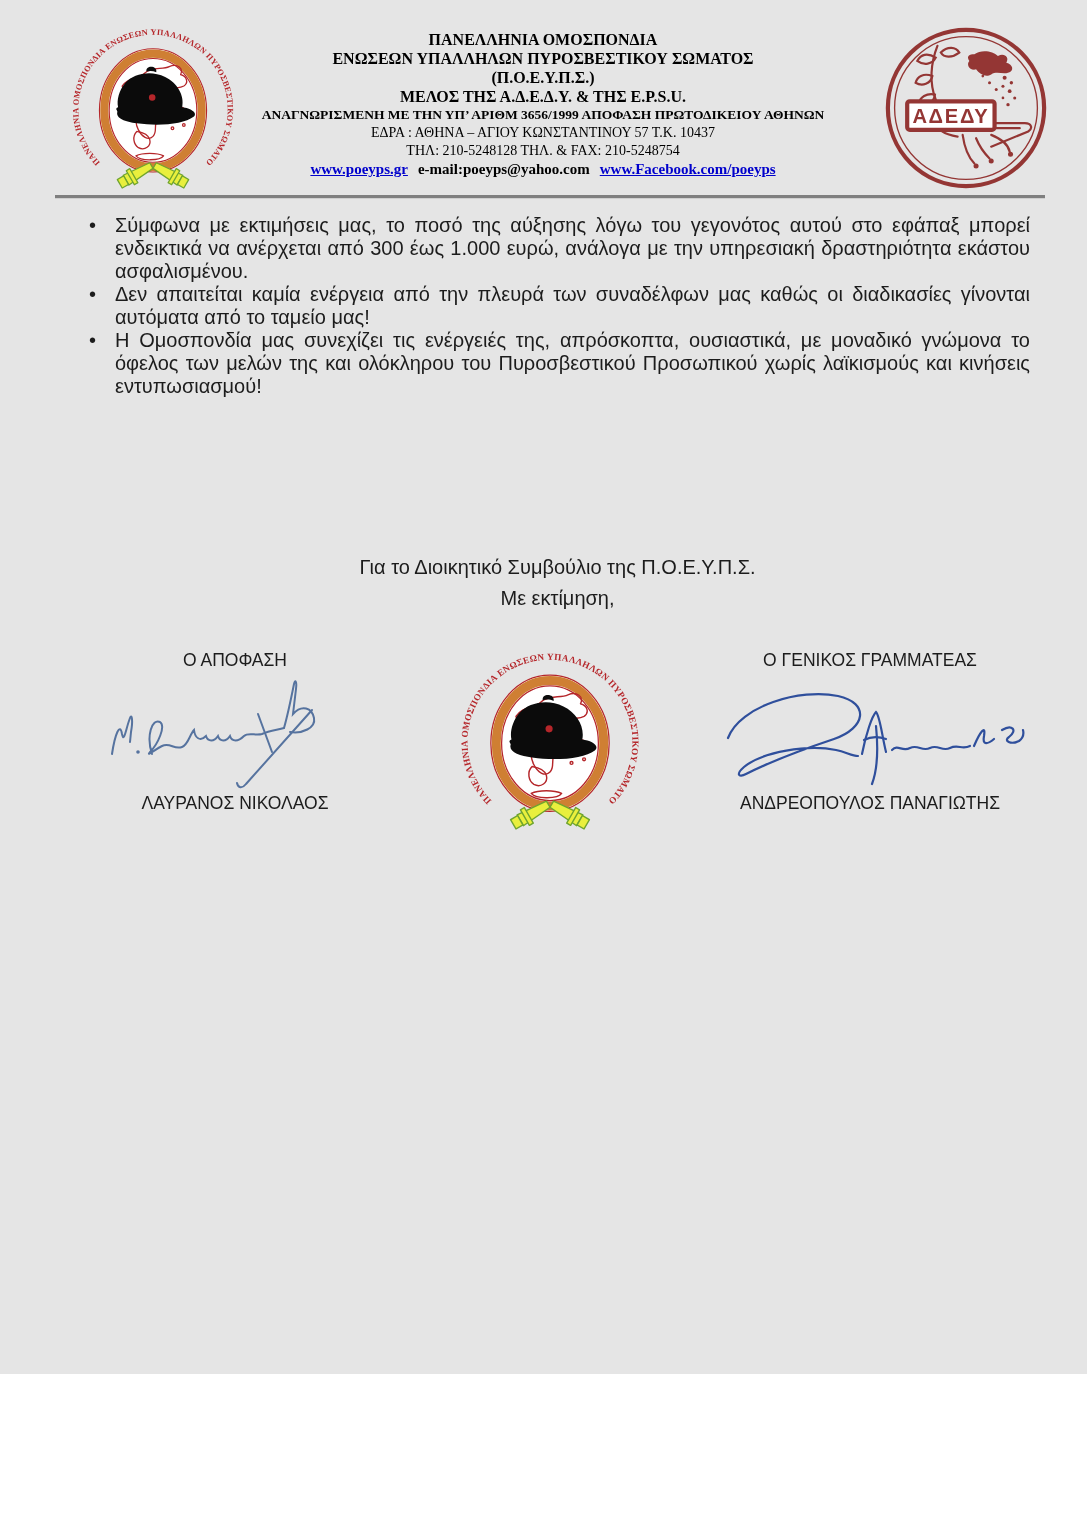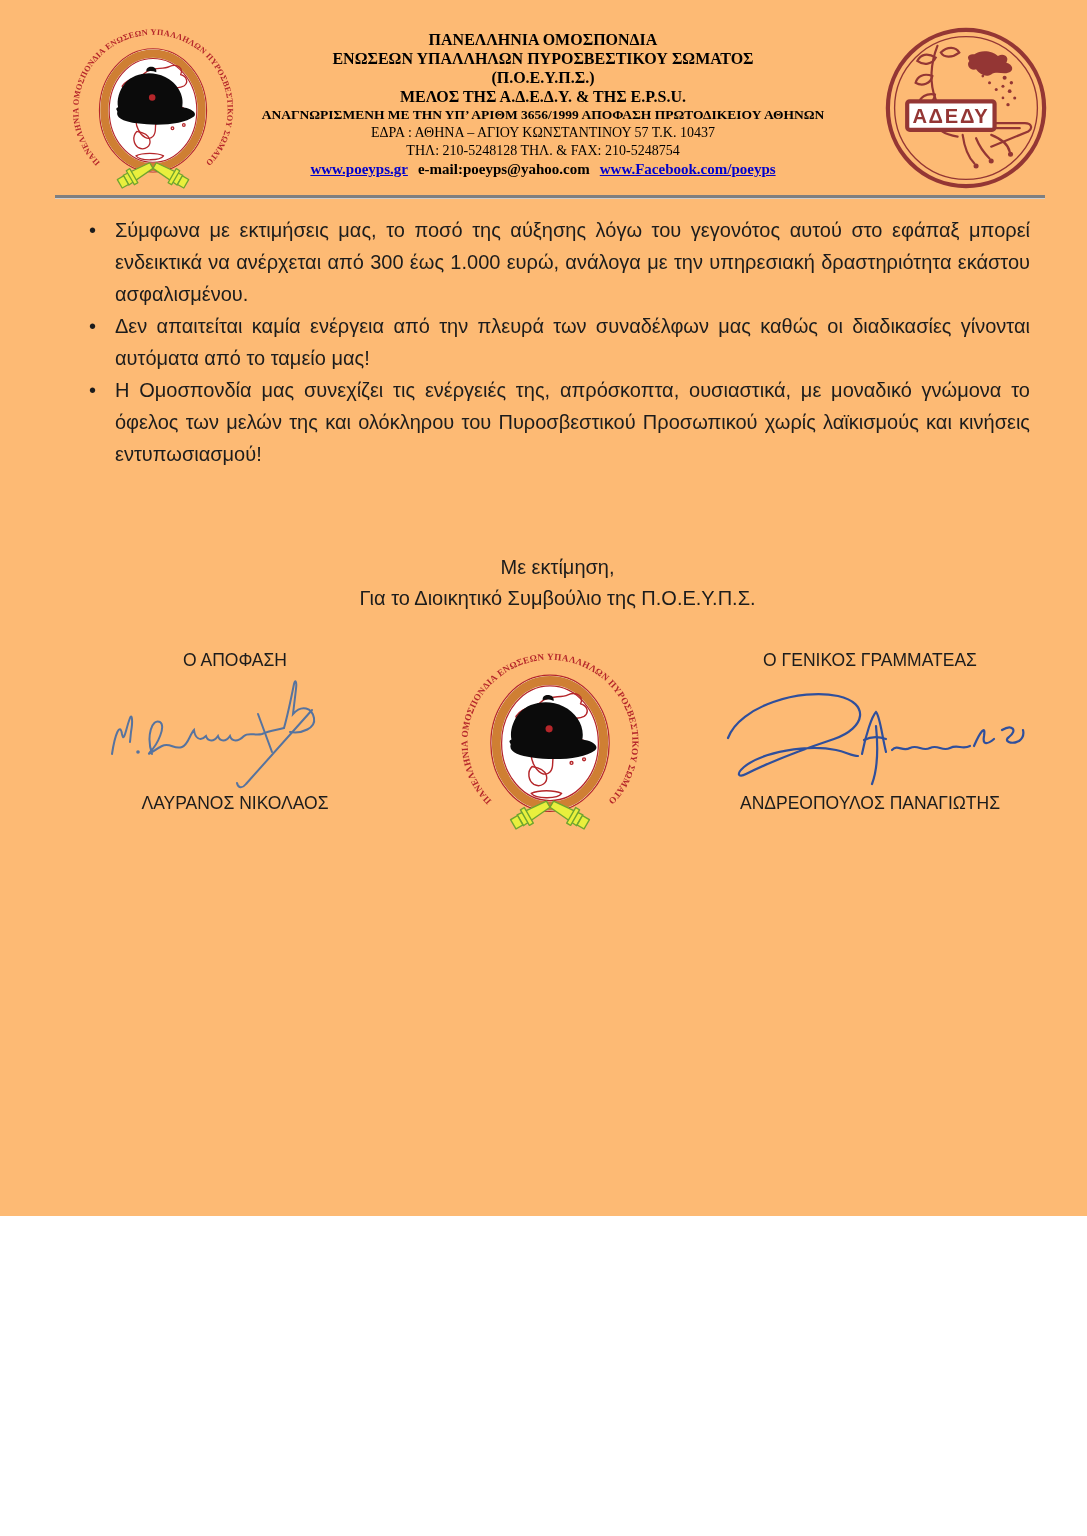--- a/index.html
+++ b/index.html
@@ -1,19 +1,19 @@
 <!DOCTYPE html>
 <html><head>
 <meta charset="utf-8">
 <style>
   html,body{margin:0;padding:0;background:#ffffff;}
   .page{
     position:relative;
-    width:1087px;height:1216px;
-    background:#fdba74;
+    width:1087px;height:1374px;
+    background:#e5e5e5;
     font-family:"Liberation Sans", sans-serif;
     color:#1c1c1c;
     overflow:hidden;
   }
   
   .hdr-text{
     position:absolute;left:243px;top:30px;width:600px;
     text-align:center;
     font-family:"Liberation Serif", serif;
     color:#000;
@@ -31,21 +31,21 @@
   .logo-right{position:absolute;left:880px;top:24px;width:172px;height:168px;}
   .logo-center{position:absolute;left:458px;top:650px;width:184px;height:190px;}
   .divider{
     position:absolute;left:55px;top:195px;width:990px;height:3px;
     background:#7f7f7f;border-bottom:1px solid #cfcfcf;
   }
   
   .bullets{
     position:absolute;left:85px;top:214px;width:945px;
     margin:0;padding:0;list-style:none;
-    font-size:20px;line-height:32px;text-align:justify;
+    font-size:20px;line-height:23px;text-align:justify;
   }
   .bullets li{position:relative;padding-left:30px;margin:0;}
   .bullets li::before{
     content:"\2022";
     position:absolute;left:4px;top:0;
     font-size:20px;color:#1c1c1c;
   }
   .closing{
     position:absolute;left:85px;top:552px;width:945px;
     text-align:center;font-size:20px;line-height:31px;
@@ -185,22 +185,22 @@
 
   <div class="divider"></div>
 
   <ul class="bullets">
     <li><span>Σύμφωνα με εκτιμήσεις μας, το ποσό της αύξησης λόγω του γεγονότος αυτού στο εφάπαξ μπορεί ενδεικτικά να ανέρχεται από 300 έως 1.000 ευρώ, ανάλογα με την υπηρεσιακή δραστηριότητα εκάστου ασφαλισμένου.</span></li>
     <li><span>Δεν απαιτείται καμία ενέργεια από την πλευρά των συναδέλφων μας καθώς οι διαδικασίες γίνονται αυτόματα από το ταμείο μας!</span></li>
     <li><span>Η Ομοσπονδία μας συνεχίζει τις ενέργειές της, απρόσκοπτα, ουσιαστικά, με μοναδικό γνώμονα το όφελος των μελών της και ολόκληρου του Πυροσβεστικού Προσωπικού χωρίς λαϊκισμούς και κινήσεις εντυπωσιασμού!</span></li>
   </ul>
 
   <div class="closing">
+    <div>Για το Διοικητικό Συμβούλιο της Π.Ο.Ε.Υ.Π.Σ.</div>
     <div>Με εκτίμηση,</div>
-    <div>Για το Διοικητικό Συμβούλιο της Π.Ο.Ε.Υ.Π.Σ.</div>
   </div>
 
   <div class="sig-title left">Ο ΑΠΟΦΑΣΗ</div>
   <div class="sig-title right">Ο ΓΕΝΙΚΟΣ ΓΡΑΜΜΑΤΕΑΣ</div>
 
   <svg class="sig-svg left" viewBox="0 0 262 122" fill="none" stroke="#56739f" stroke-width="2" stroke-linecap="round">
     <path d="M12,82 C15,62 20,50 22,62 C24,72 26,56 30,46 C32,41 33,49 31,60 L30,70"></path>
     <circle cx="38" cy="80" r="1.8" fill="#56739f" stroke="none"></circle>
     <path d="M52,82 C46,64 52,46 60,50 C66,54 58,72 50,80 C46,85 54,78 62,74 C70,70 74,78 82,75
              C88,73 90,62 94,58 C95,66 100,70 106,64 C108,70 114,70 118,64 C120,70 126,70 130,64

